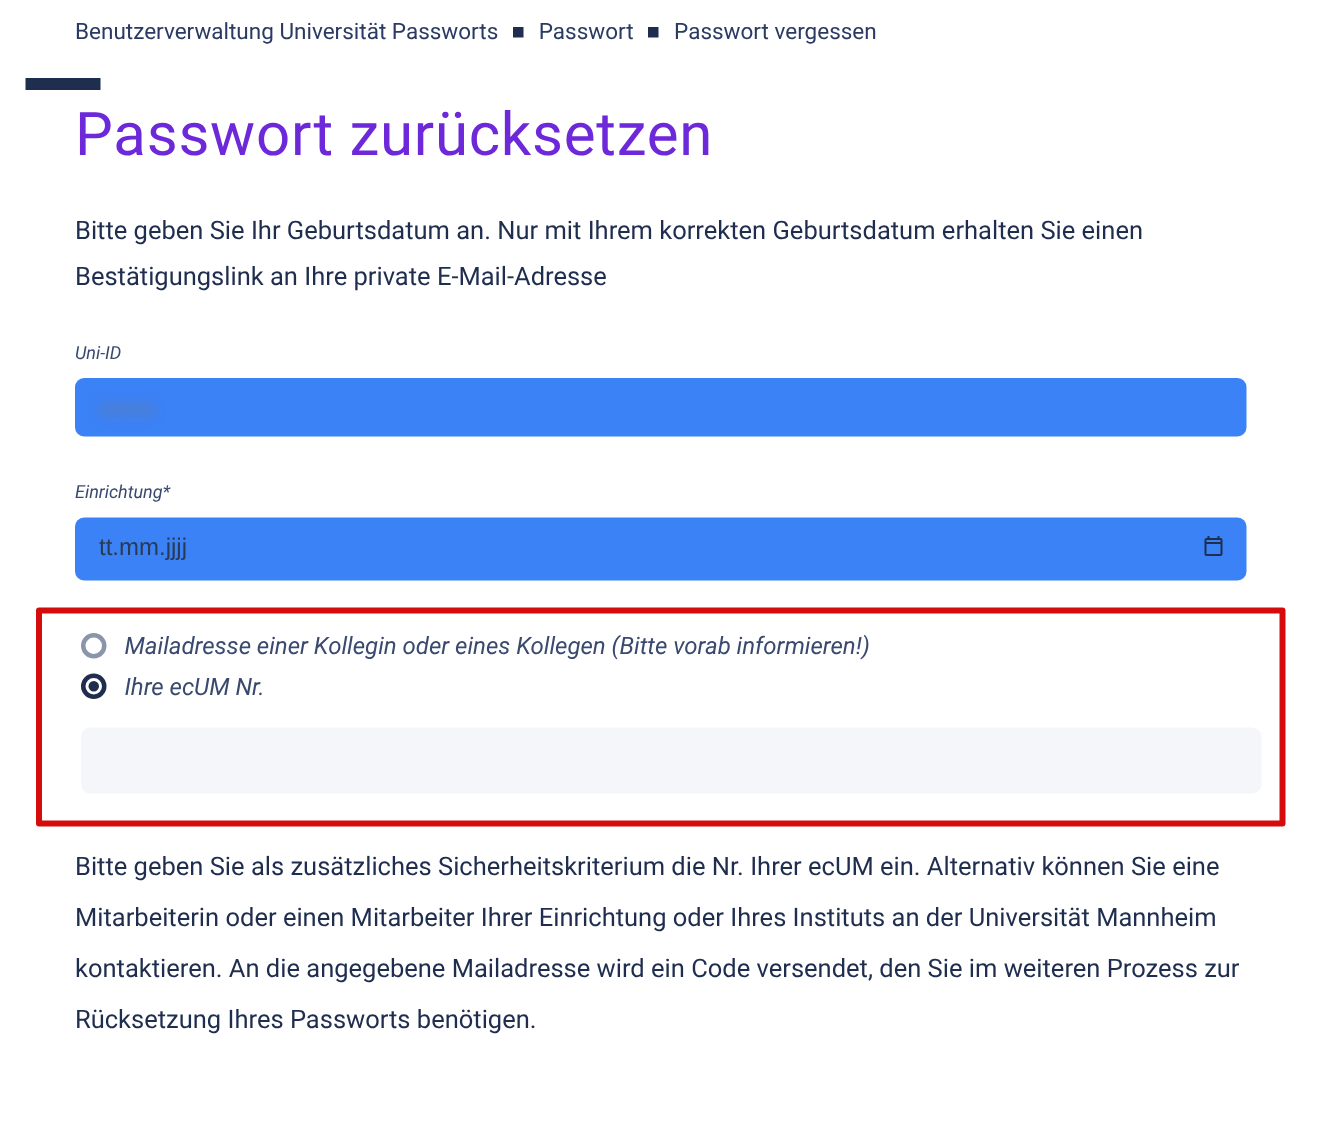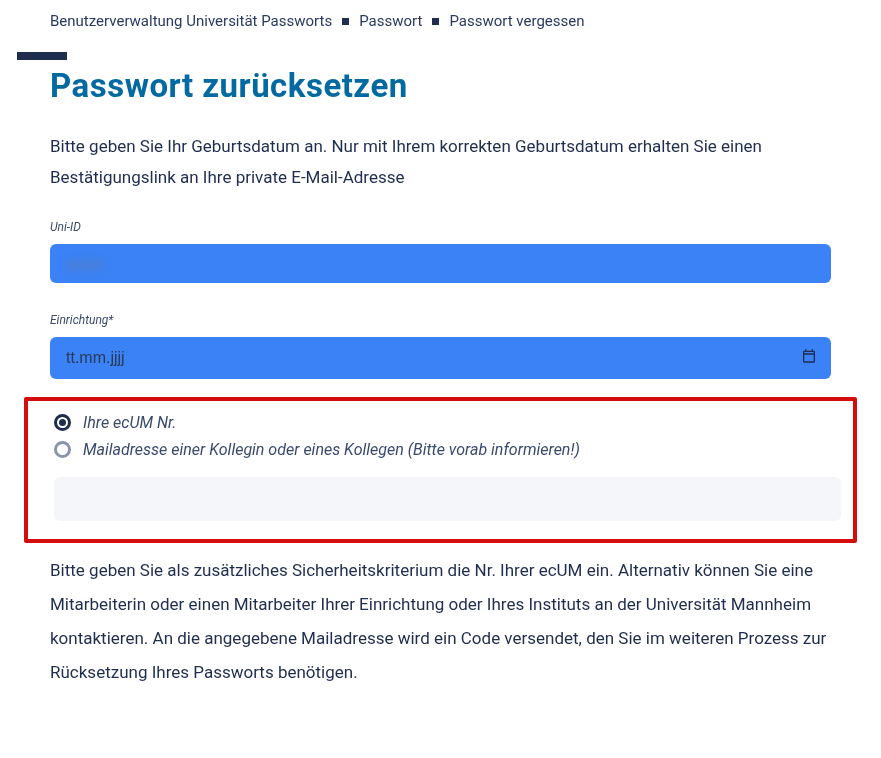--- a/index.html
+++ b/index.html
@@ -29,24 +29,24 @@
     .breadcrumb .sep {
       display: inline-block;
       width: 7px;
       height: 7px;
       background: #1f2d4f;
     }
     .content {
       padding: 0 50px;
     }
     h1 {
-      font-size: 33px;
-      font-weight: 700;
+      font-size: 40px;
+      font-weight: 400;
       letter-spacing: 0.5px;
-      color: #0369a1;
+      color: #6d28d9;
       margin: 18px 0 26px 0;
     }
     .intro {
       font-size: 17px;
       line-height: 1.8;
       color: #1f2d4f;
       margin-bottom: 28px;
     }
     .required-note {
       font-size: 17px;
@@ -166,27 +166,27 @@
     <input type="text" class="text-input" placeholder="tt.mm.jjjj" style="">
     <span class="calendar-icon">
       <svg width="16" height="16" viewBox="0 0 24 24" fill="#1f2d4f">
           <path d="M19 4h-1V2h-2v2H8V2H6v2H5a2 2 0 0 0-2 2v14a2 2 0 0 0 2 2h14a2 2 0 0 0 2-2V6a2 2 0 0 0-2-2zm0 16H5V10h14v10zM5 8V6h14v2H5z"></path>
         </svg>
     </span>
   </div>
 
   <div class="highlight-box">
     <div class="radio-row">
+      <span class="radio unselected"></span>
+      <span class="radio-label">Mailadresse einer Kollegin oder eines Kollegen (Bitte vorab informieren!)</span>
+    </div>
+    <div class="radio-row">
       <span class="radio">
           <span class="dot"></span>
         </span>
       <span class="radio-label">Ihre ecUM Nr.</span>
-    </div>
-    <div class="radio-row">
-      <span class="radio unselected"></span>
-      <span class="radio-label">Mailadresse einer Kollegin oder eines Kollegen (Bitte vorab informieren!)</span>
     </div>
     <input type="text" class="text-input" style="">
   </div>
 
   <p class="help-text">Bitte geben Sie als zusätzliches Sicherheitskriterium die Nr. Ihrer ecUM ein. Alternativ können Sie eine Mitarbeiterin oder einen Mitarbeiter Ihrer Einrichtung oder Ihres Instituts an der Universität Mannheim kontaktieren. An die angegebene Mailadresse wird ein Code versendet, den Sie im weiteren Prozess zur Rücksetzung Ihres Passworts benötigen.</p>
 
 </div>
 
 </body></html>

